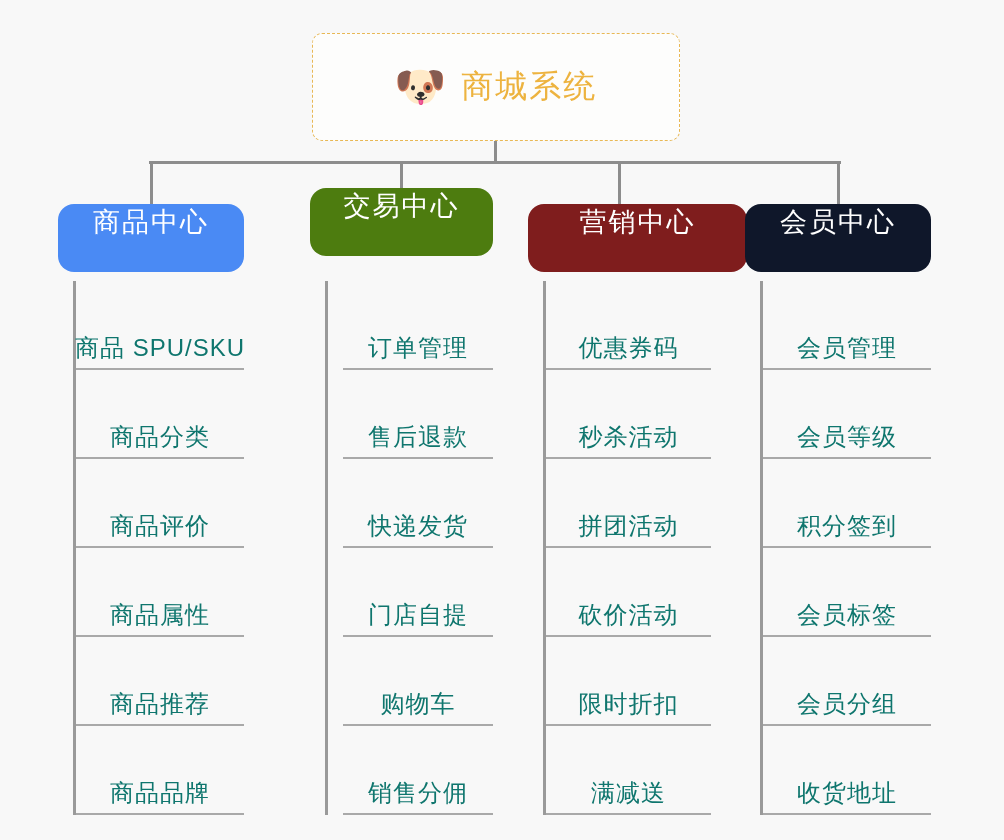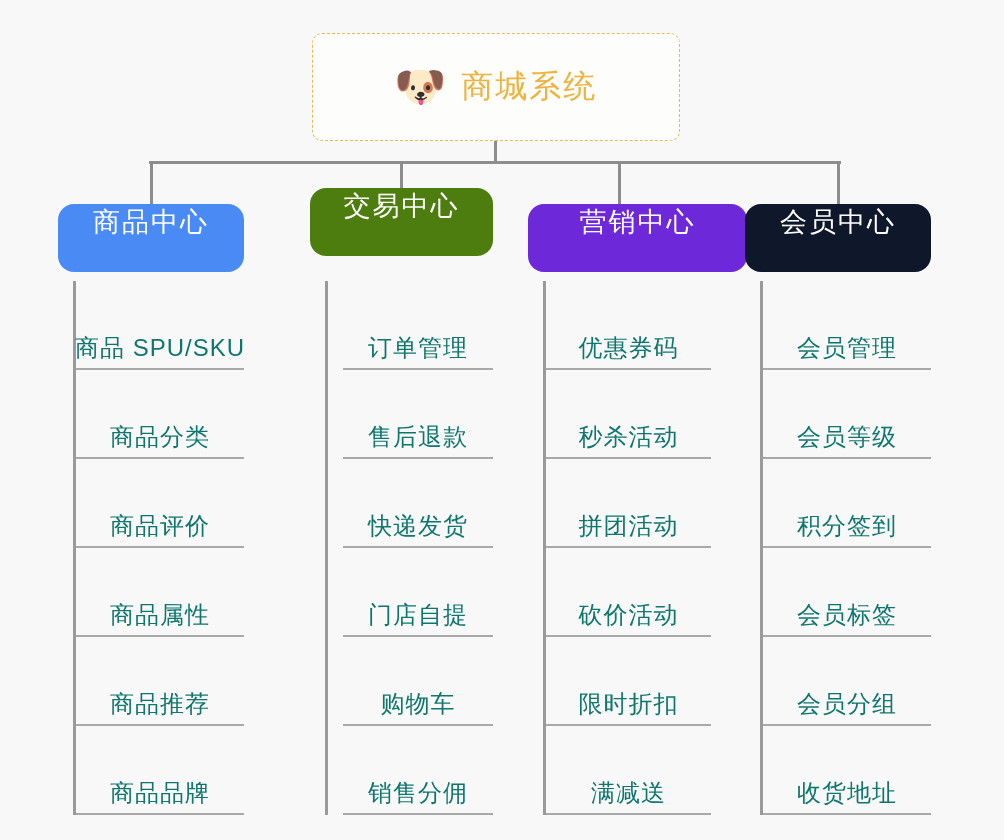--- a/index.html
+++ b/index.html
@@ -156,21 +156,21 @@
         <div class="leaf-item">
           <span class="leaf-label">门店自提</span>
         </div>
         <div class="leaf-item">
           <span class="leaf-label">购物车</span>
         </div>
         <div class="leaf-item">
           <span class="leaf-label">销售分佣</span>
         </div>
       </div>
-      <div class="cat-box" style="left: 528px; top: 204px; width: 219px; background: #6d28d9;">
+      <div class="cat-box" style="left: 528px; top: 204px; width: 219px; background: #7f1d1d;">
         <span>营销中心</span>
       </div>
       <div class="leaf-col" style="left: 543px; width: 168px;">
         <div class="leaf-item">
           <span class="leaf-label">优惠券码</span>
         </div>
         <div class="leaf-item">
           <span class="leaf-label">秒杀活动</span>
         </div>
         <div class="leaf-item">

